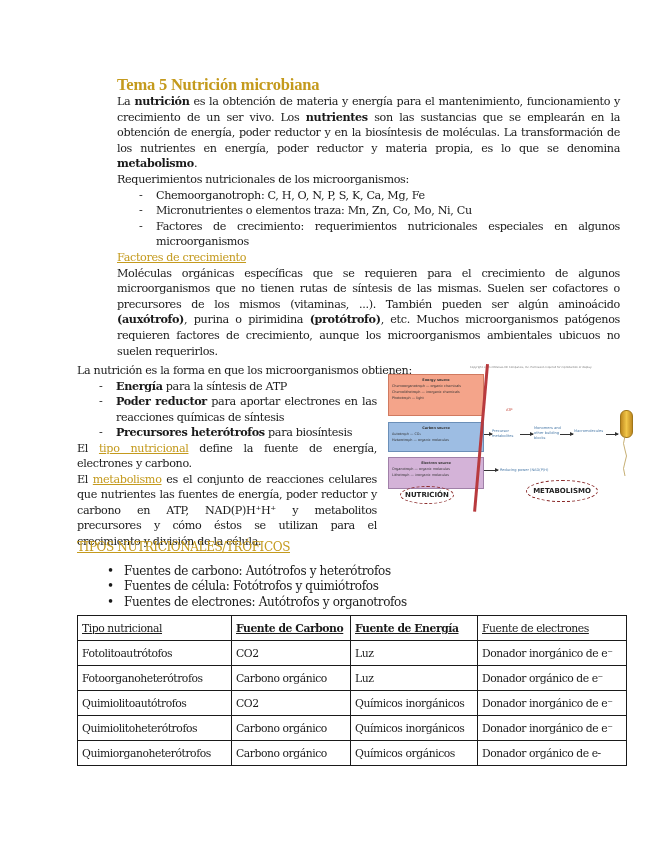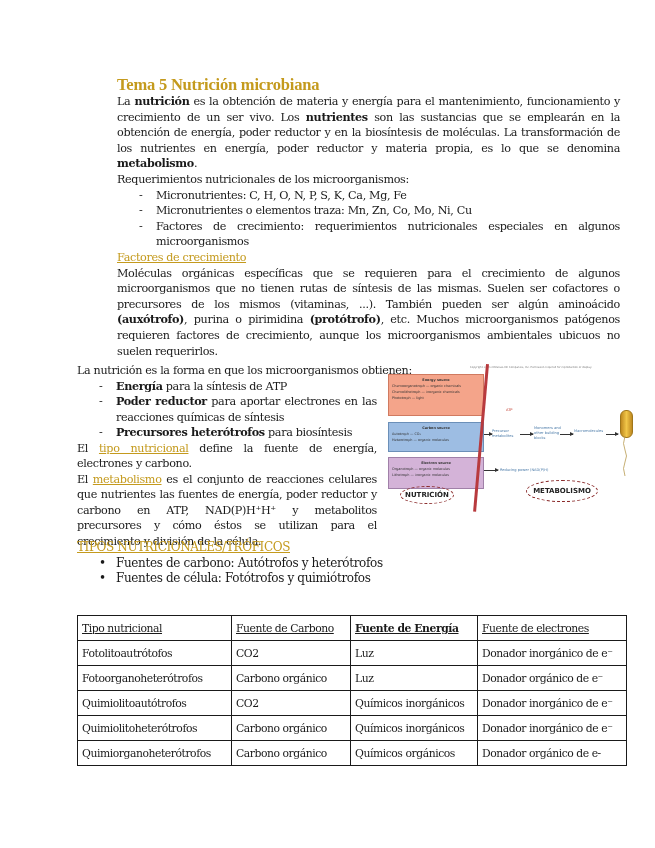--- a/index.html
+++ b/index.html
@@ -6,21 +6,21 @@
   body { width:655px; height:848px; position:relative; overflow:hidden;
          font-family:"DejaVu Serif","Liberation Serif",serif; color:#1a1a1a; }
   .page { position:absolute; left:77px; top:75px; width:503px; font-size:11.2px; line-height:15.6px;margin-left:40px; }
   .title { font-family:"Liberation Serif","DejaVu Serif",serif; color:#c49a1d; font-size:16.5px; font-weight:bold; line-height:19px; margin:0 0 0 0; letter-spacing:-0.2px;}
   p { margin:0; text-align:justify; letter-spacing:-0.35px; }
   b { font-weight:bold; }
   .link { color:#c49a1d; text-decoration:underline; }
   .dash-list { list-style:none; margin:0; padding:0 0 0 22px; }
   .dash-list li { position:relative; padding-left:17px; text-align:justify; letter-spacing:-0.35px;}
   .dash-list li::before { content:"-"; position:absolute; left:0; top:0; }
-  .bullet-list { list-style:none; margin:0; padding:0 0 0 22px; }
+  .bullet-list { list-style:none; margin:8px; padding:0 0 0 22px; }
   .bullet-list li { position:relative; padding-left:17px; letter-spacing:-0.35px;}
   .bullet-list li::before { content:"\2022"; position:absolute; left:0; top:0; font-size:12px; }
   .section2 { position:absolute; left:77px; top:340px; width:300px; font-size:11.2px; line-height:15.5px;margin-top:23px; }
   .section3 { position:absolute; left:77px; top:540px; width:400px; font-size:12px; line-height:15.6px; }
   .heading-link { color:#c49a1d; text-decoration:underline; letter-spacing:-0.4px;}
   
   .diagram { position:absolute; left:388px; top:362px; width:258px; height:152px; font-family:"DejaVu Sans","Liberation Sans",sans-serif; }
   .dbox { position:absolute; left:0; width:96px; font-size:3.4px; line-height:6px; padding:2px 3px; box-sizing:border-box; color:#333; }
   .dbox .h { text-align:center; font-weight:bold; }
   .box-energy { top:12px; height:42px; background:#f4a48a; border:1px solid #d07a60; }
@@ -31,31 +31,31 @@
   .oval { position:absolute; border:1px dashed #8a2a2a; border-radius:50%; font-weight:bold; font-size:7px; text-align:center; color:#222; box-sizing:border-box; }
   .arrow { position:absolute; height:1px; background:#333; }
   .arrow::after { content:""; position:absolute; right:-1px; top:-2px; border-left:4px solid #333; border-top:2.5px solid transparent; border-bottom:2.5px solid transparent; }
   .cell { position:absolute; left:232px; top:48px; width:11px; height:26px; border-radius:6px; background:linear-gradient(90deg,#c08a20,#f1c649,#c08a20); border:1px solid #a0761a; }
   .flagellum { position:absolute; left:234px; top:74px; width:6px; height:40px; }
   .credit { position:absolute; left:82px; top:4px; font-size:2.6px; color:#777; white-space:nowrap; }
   
   table { position:absolute; left:77px; top:615px; border-collapse:collapse; font-size:10.8px; font-family:"DejaVu Serif","Liberation Serif",serif; letter-spacing:-0.45px; }
   td, th { border:1px solid #1a1a1a; padding:4px 4px 3px 4px; text-align:left; font-weight:normal; height:17px; white-space:nowrap; }
   th { text-decoration:underline; }
-  .c1 { width:145px; } .c2 { width:110px; } .c3 { width:118px;font-weight:bold; } .c4 { width:140px; }
+  .c1 { width:145px; } .c2 { width:110px;font-weight:bold; } .c3 { width:118px;font-weight:bold; } .c4 { width:140px; }
 </style>
 </head>
 <body>
 
 <div class="page">
   <div class="title">Tema 5 Nutrición microbiana</div>
   <p><span>La </span><b>nutrición</b><span> es la obtención de materia y energía para el mantenimiento, funcionamiento y crecimiento de un ser vivo. Los </span><b>nutrientes</b><span> son las sustancias que se emplearán en la obtención de energía, poder reductor y en la biosíntesis de moléculas. La transformación de los nutrientes en energía, poder reductor y materia propia, es lo que se denomina </span><b>metabolismo</b><span>.</span></p>
   <p>Requerimientos nutricionales de los microorganismos:</p>
   <ul class="dash-list">
-    <li>Micronutrientes: C, H, O, N, P, S, K, Ca, Mg, Fe</li>
+    <li>Chemoorganotroph: C, H, O, N, P, S, K, Ca, Mg, Fe</li>
     <li>Micronutrientes o elementos traza: Mn, Zn, Co, Mo, Ni, Cu</li>
     <li>Factores de crecimiento: requerimientos nutricionales especiales en algunos microorganismos</li>
   </ul>
   <p><span class="link">Factores de crecimiento</span></p>
   <p><span>Moléculas orgánicas específicas que se requieren para el crecimiento de algunos microorganismos que no tienen rutas de síntesis de las mismas. Suelen ser cofactores o precursores de los mismos (vitaminas, ...). También pueden ser algún aminoácido </span><b>(auxótrofo)</b><span>, purina o pirimidina </span><b>(protótrofo)</b><span>, etc. Muchos microorganismos patógenos requieren factores de crecimiento, aunque los microorganismos ambientales ubicuos no suelen requerirlos.</span></p>
 </div>
 
 <div class="section2">
   <p style="white-space:nowrap">La nutrición es la forma en que los microorganismos obtienen:</p>
   <ul class="dash-list">
@@ -102,20 +102,21 @@
     </svg>
   <div class="oval" style="left:12px;top:124px;width:54px;height:18px;line-height:16px">NUTRICIÓN</div>
   <div class="oval" style="left:138px;top:118px;width:72px;height:22px;line-height:20px">METABOLISMO</div>
 </div>
 
 <div class="section3">
   <p><span class="heading-link">TIPOS NUTRICIONALES/TRÓFICOS</span></p>
   <ul class="bullet-list">
     <li>Fuentes de carbono: Autótrofos y heterótrofos</li>
     <li>Fuentes de célula: Fotótrofos y quimiótrofos</li>
+    <li>Fuentes de electrones: Autótrofos y organotrofos</li>
   </ul>
 </div>
 
 <table>
   <tbody>
       <tr>
     <th class="c1">Tipo nutricional</th>
     <th class="c2">Fuente de Carbono</th>
     <th class="c3">Fuente de Energía</th>
     <th class="c4">Fuente de electrones</th>

